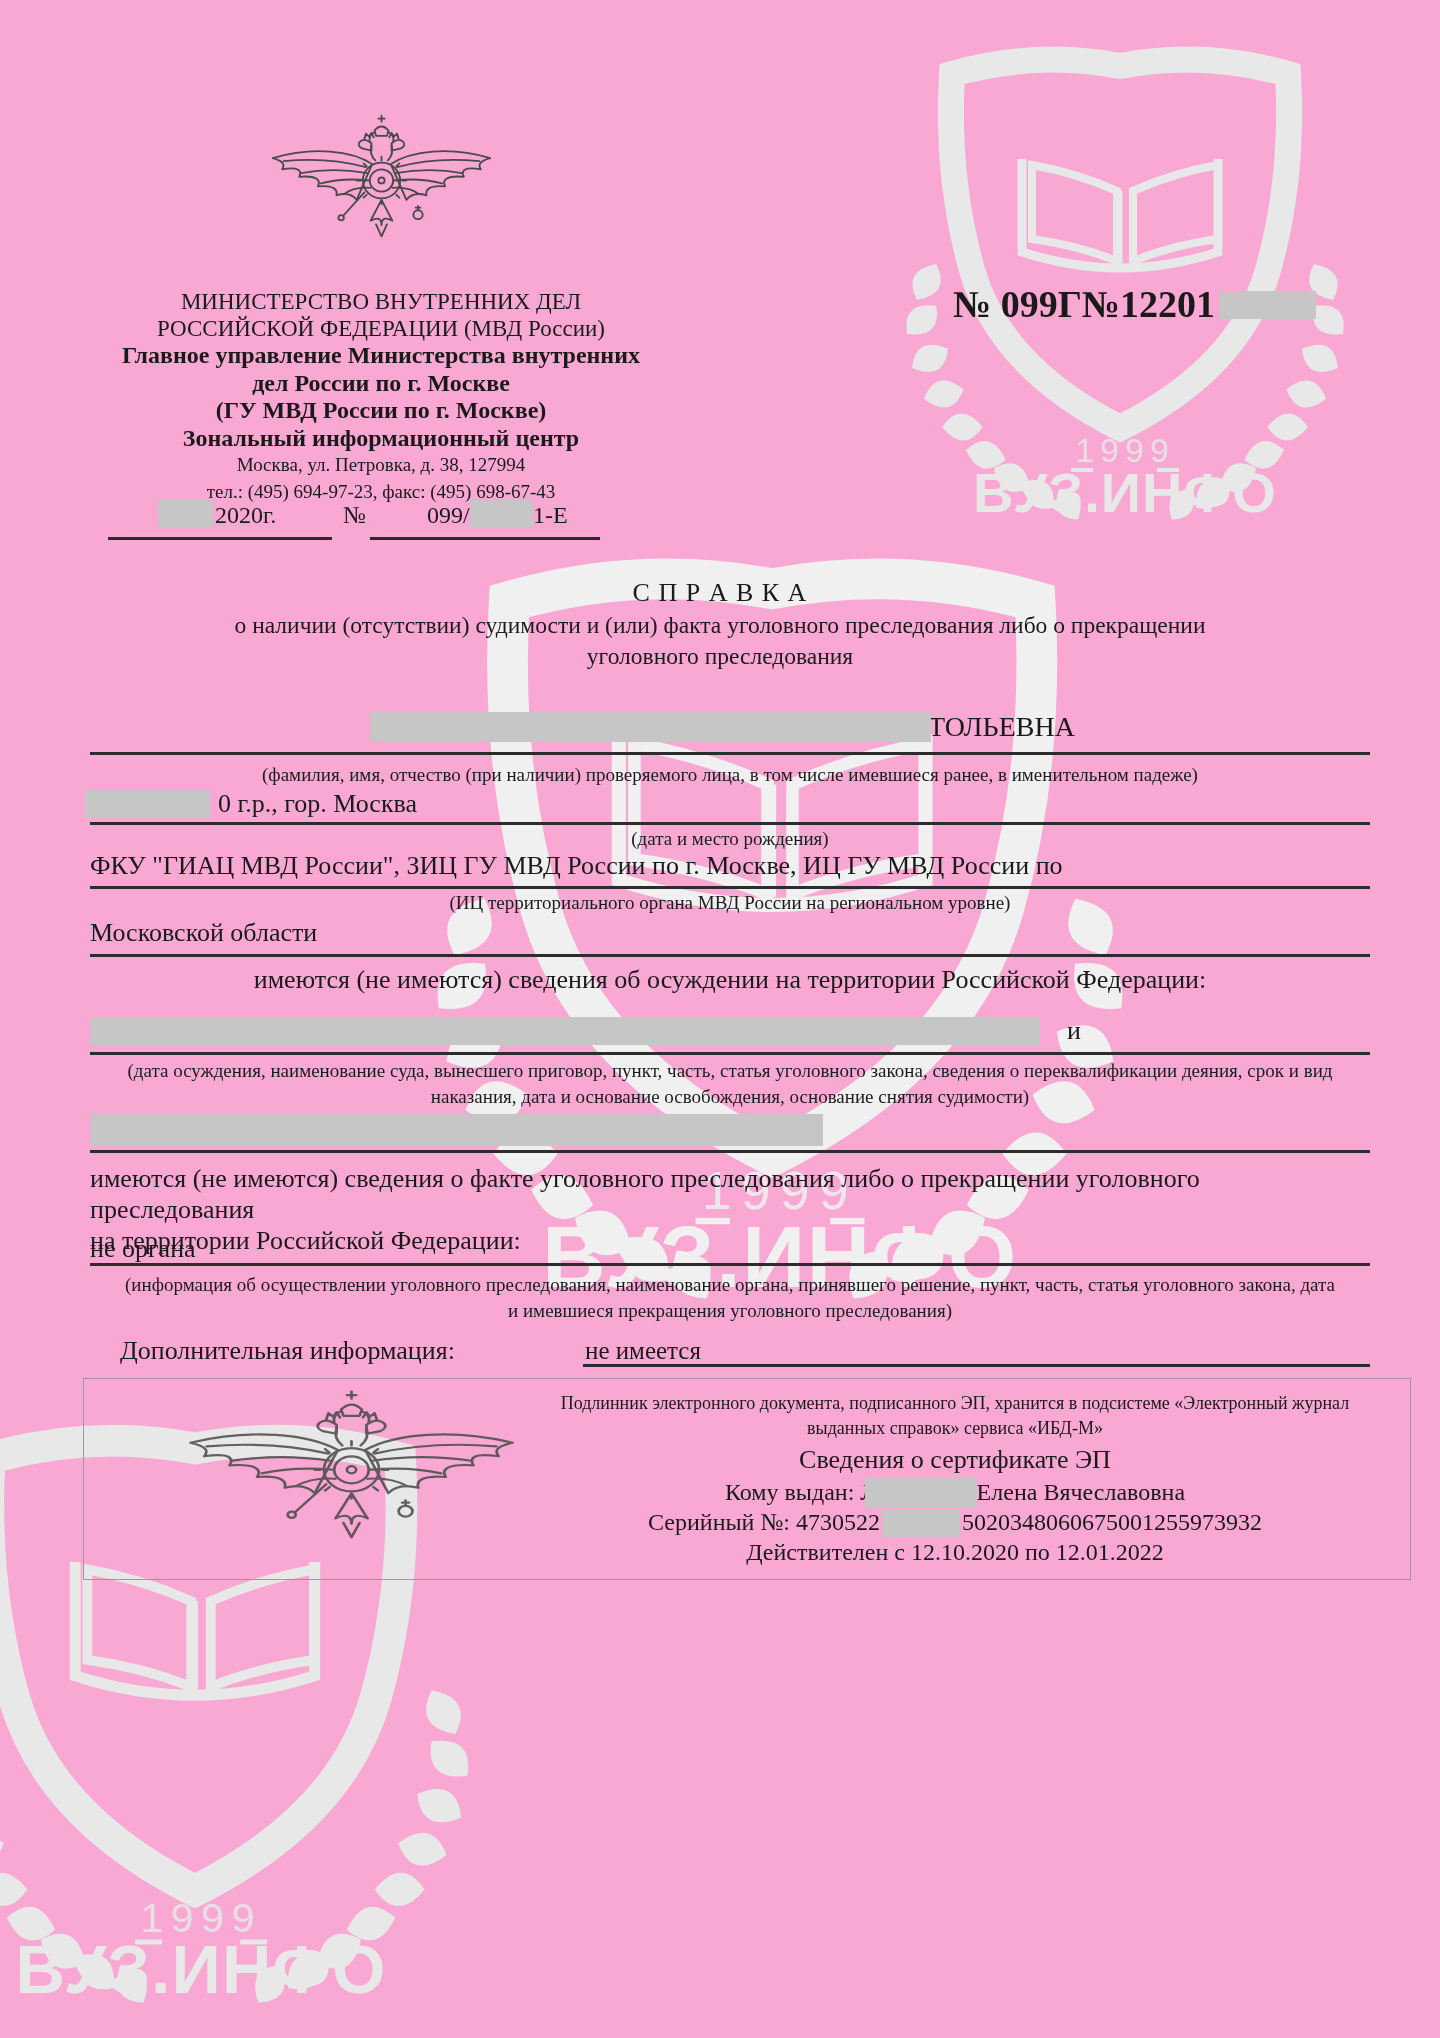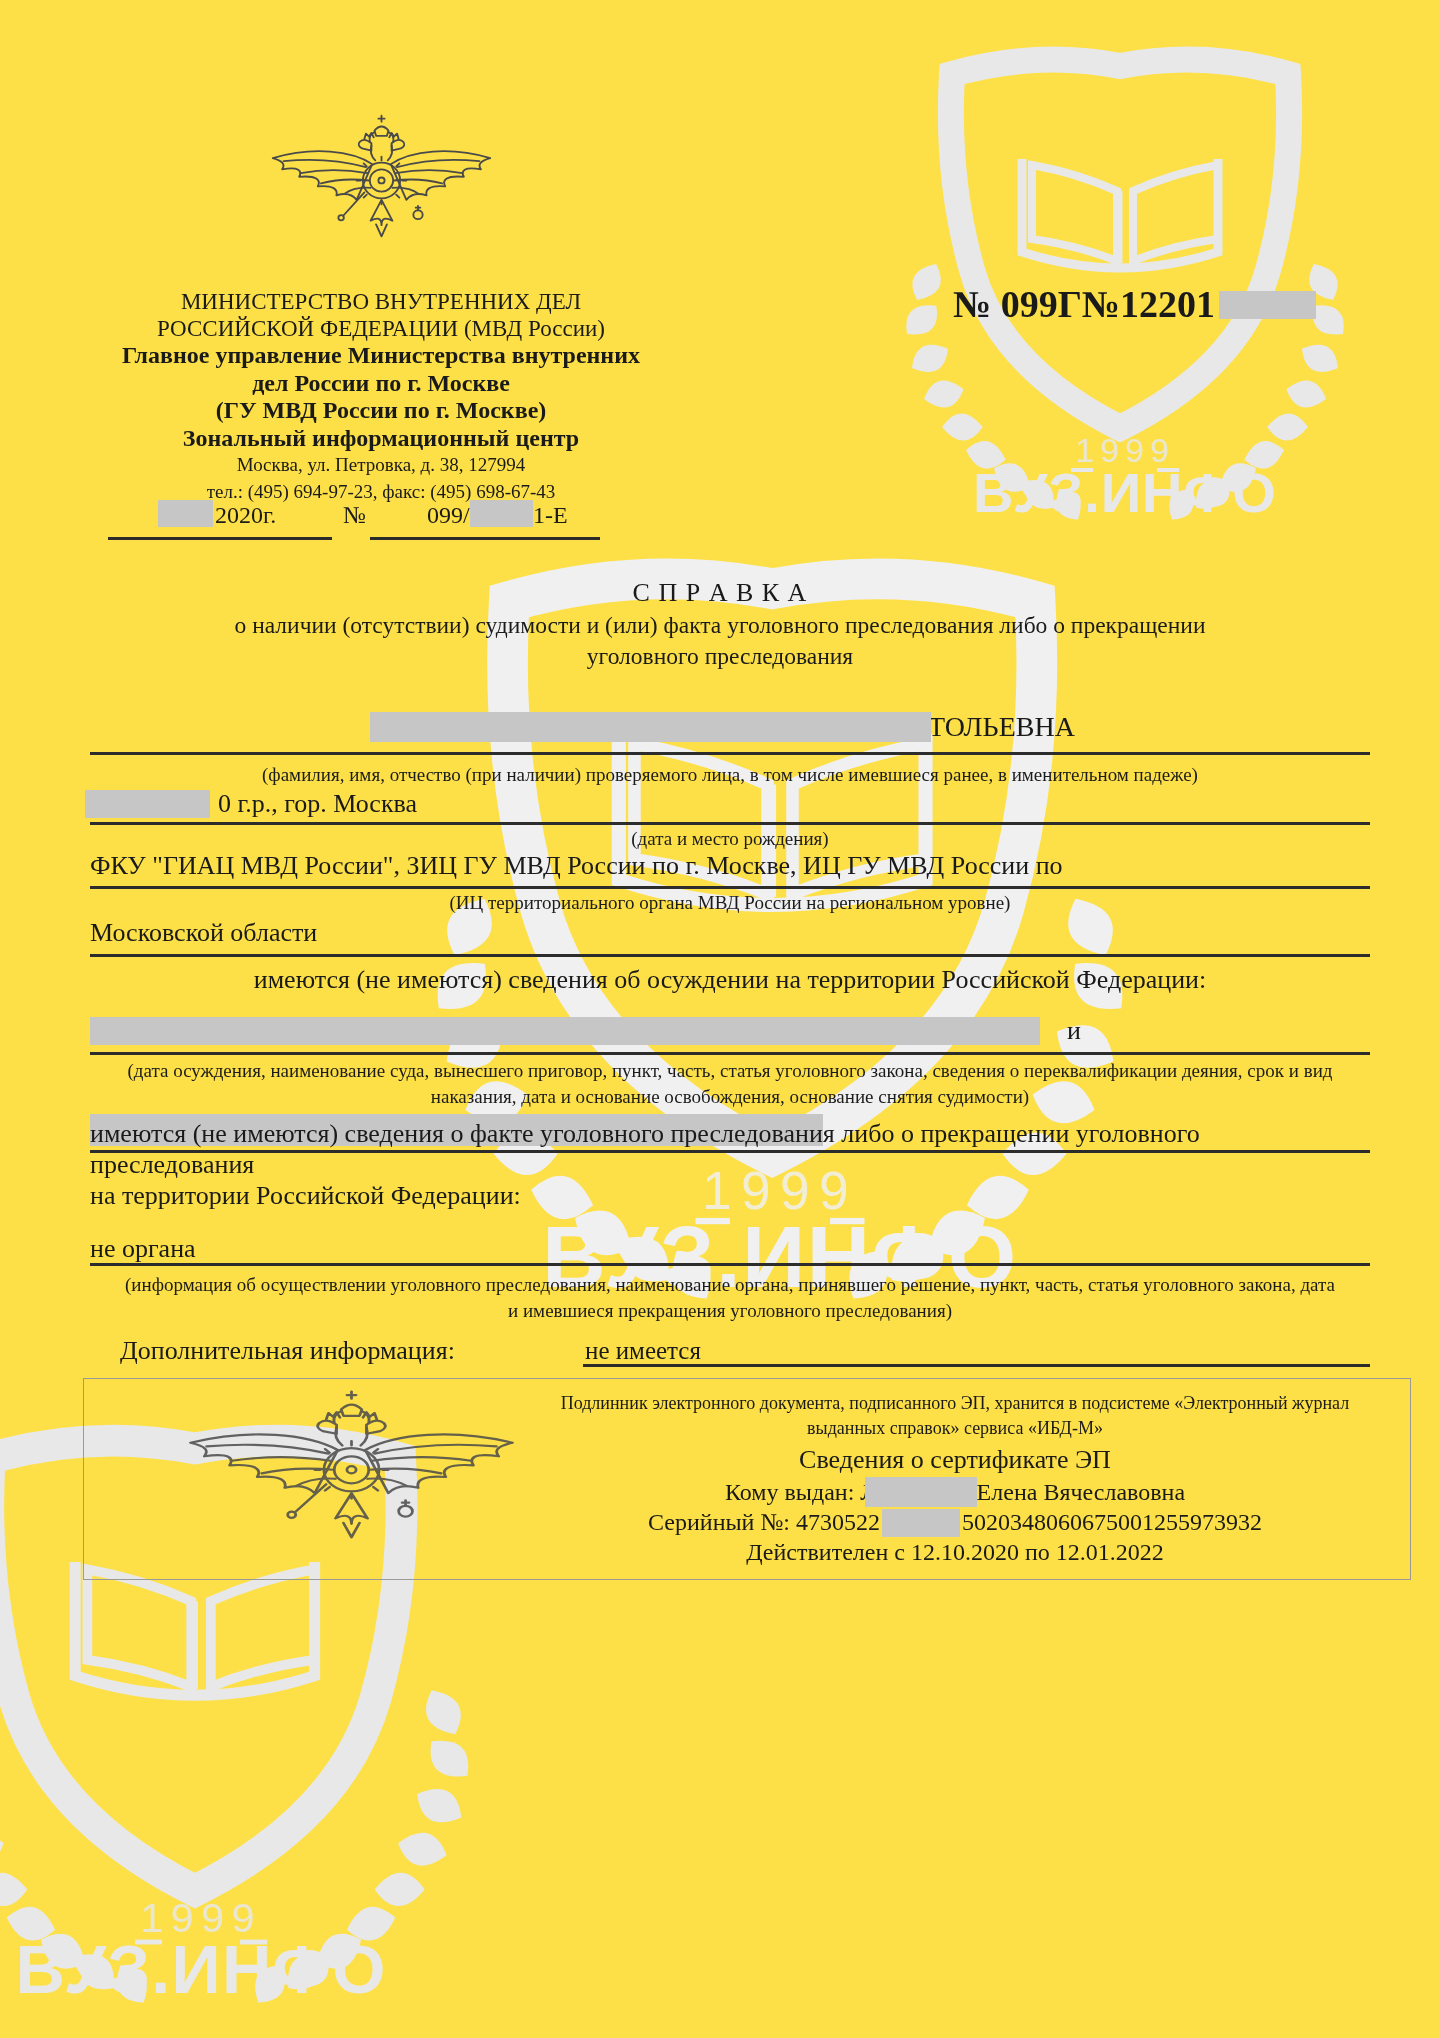--- a/index.html
+++ b/index.html
@@ -1,18 +1,18 @@
 <!DOCTYPE html>
 <html><head>
 <meta charset="utf-8">
 <style>
   html,body{margin:0;padding:0;background:#888;}
   .page{
     position:relative;width:1440px;height:2038px;margin:0 auto;
-    background:#fde047;overflow:hidden;
+    background:#f9a8d4;overflow:hidden;
     font-family:"Liberation Serif","DejaVu Serif",serif;color:#1a1a1a;
   }
   
   .wm{position:absolute;z-index:0;pointer-events:none;}
   .wm svg{display:block;}
   .wm-a{left:895px;top:38px;color:#e8e8e8;}
   .wm-b{left:420px;top:545px;color:#f0f0f0;}
   .wm-c{left:-80px;top:1414px;color:#e8e8e8;}
   
   .abs{position:absolute;z-index:1;}
@@ -191,21 +191,21 @@
   <div class="abs fld" style="top:1012px;height:40px;">
     <span class="red" style="position:absolute;left:0;top:5px;width:950px;height:28px;"></span>
     <span style="position:absolute;left:977px;top:4px;">и</span>
   </div>
   <div class="abs cap" style="top:1058px;">(дата осуждения, наименование суда, вынесшего приговор, пункт, часть, статья уголовного закона, сведения о переквалификации деяния, срок и вид</div>
   <div class="abs cap" style="top:1084px;">наказания, дата и основание освобождения, основание снятия судимости)</div>
   <div class="abs fld" style="top:1110px;height:40px;">
     <span class="red" style="position:absolute;left:0;top:4px;width:733px;height:32px;"></span>
   </div>
 
-  <div class="abs plain" style="top:1118px;">
+  <div class="abs plain" style="top:1163px;">
     <div>имеются (не имеются) сведения о факте уголовного преследования либо о прекращении уголовного преследования</div>
     <div>на территории Российской Федерации:</div>
   </div>
   <div class="abs fld" style="top:1234px;height:29px;">не органа</div>
   <div class="abs cap" style="top:1272px;">(информация об осуществлении уголовного преследования, наименование органа, принявшего решение, пункт, часть, статья уголовного закона, дата</div>
   <div class="abs cap" style="top:1298px;">и имевшиеся прекращения уголовного преследования)</div>
 
   <div class="abs addl-label">Дополнительная информация:</div>
   <div class="abs addl-value">не имеется</div>
   <div class="rule abs" style="left:583px;top:1364px;width:787px;"></div>

